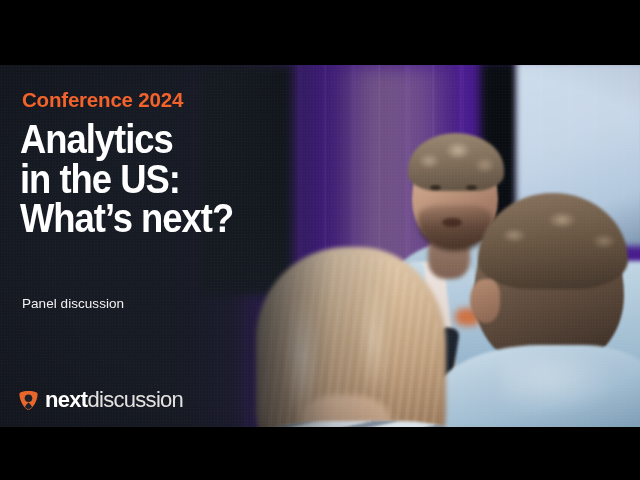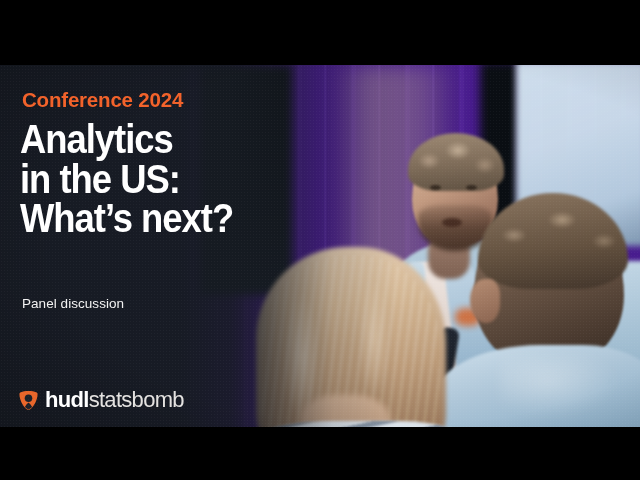--- a/index.html
+++ b/index.html
@@ -391,21 +391,21 @@
 
       <div class="subtitle">Panel discussion</div>
     </div>
 
     <div class="logo">
       <svg class="logo-mark" viewBox="0 0 48 48">
         <path d="M24 2.5c7.2 0 13.3 1.1 17.4 2.6 2.2.8 3.3 2.2 3.3 4.6 0 10.6-6.2 26.2-17.4 34.9-1.9 1.5-4.7 1.5-6.6 0C9.5 35.9 3.3 20.3 3.3 9.7c0-2.4 1.1-3.8 3.3-4.6C10.7 3.6 16.8 2.5 24 2.5z" fill="#E8662A"></path>
         <circle cx="24" cy="19" r="8.6" fill="#1b2129"></circle>
         <path d="M24 28.5c-3.3 2.6-6.4 6.6-8.2 10.6 2.3 2.1 4.8 3.9 6.9 5.1 1.0.6 1.6.6 2.6 0 2.1-1.2 4.6-3.0 6.9-5.1-1.8-4-4.9-8-8.2-10.6z" fill="#1b2129"></path>
       </svg>
-      <span class="logo-word"><span class="logo-hudl">hudl</span><span class="logo-statsbomb">statsbomb</span></span>
+      <span class="logo-word"><span class="logo-hudl">next</span><span class="logo-statsbomb">discussion</span></span>
     </div>
 
   </div>
 
   <div class="letterbox-top"></div>
   <div class="letterbox-bottom"></div>
 
 </div>
 
 </body></html>

